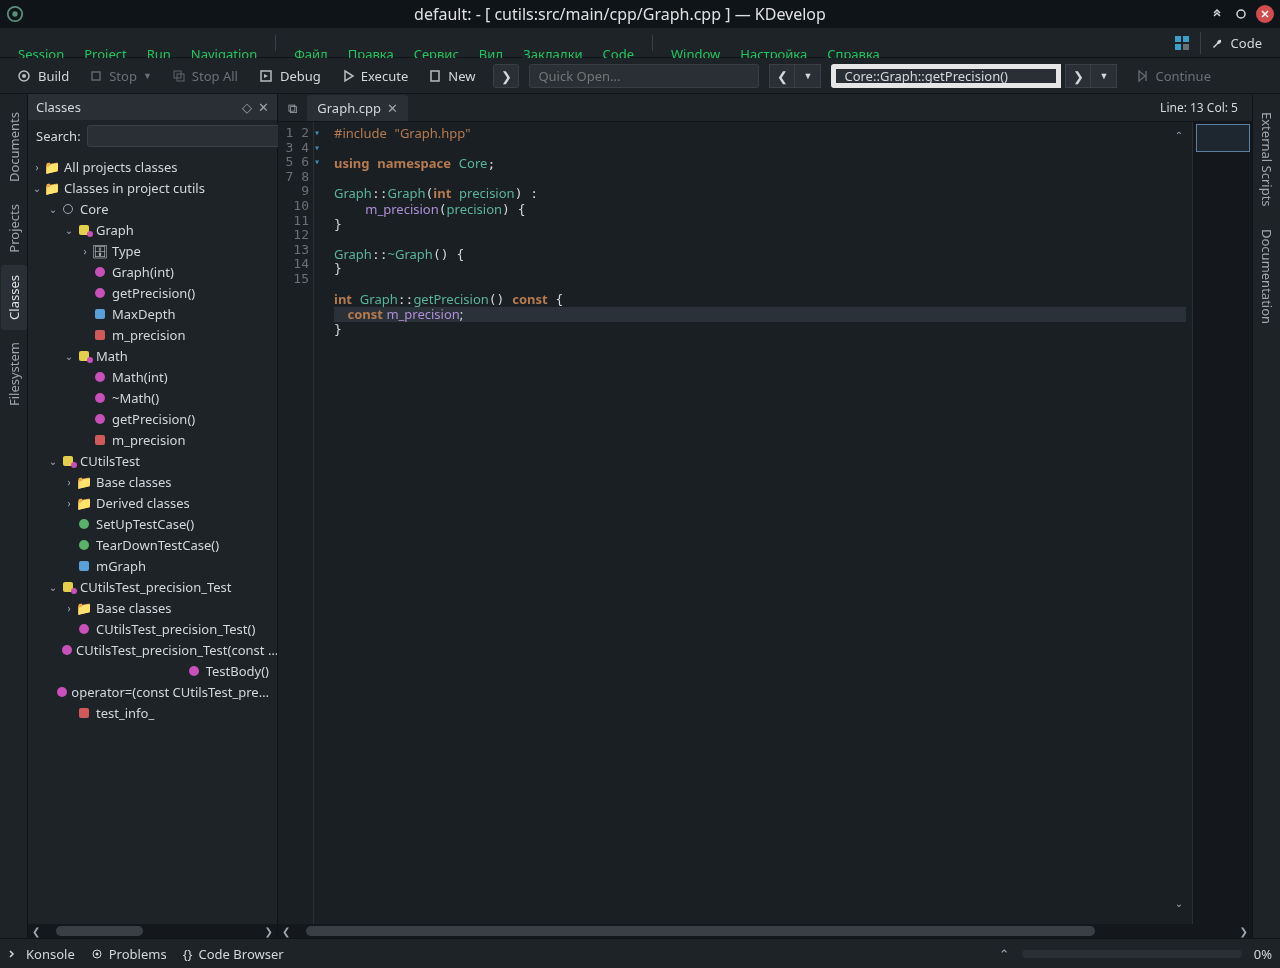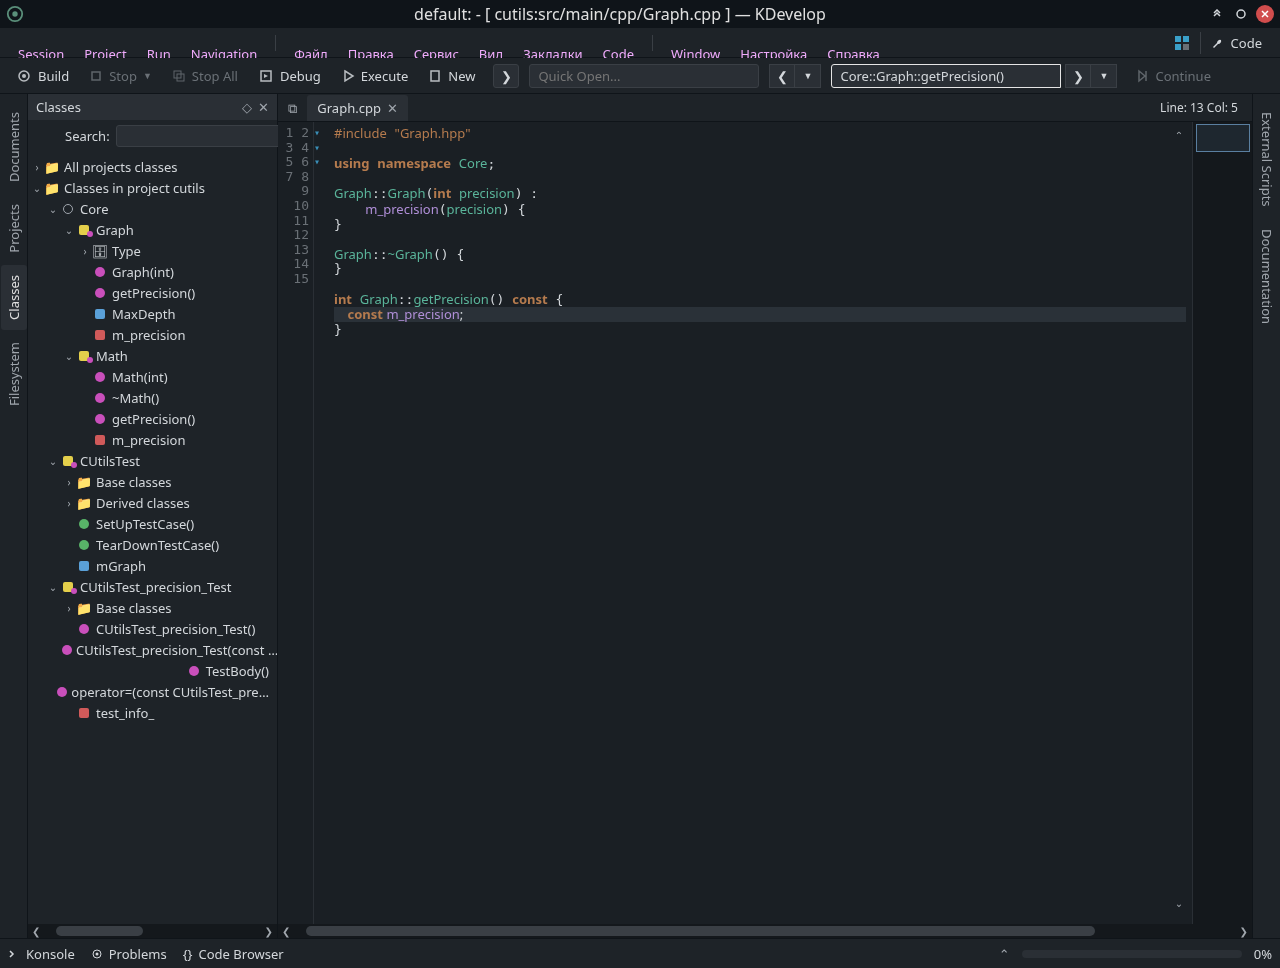--- a/index.html
+++ b/index.html
@@ -6,46 +6,46 @@
 body { background: #1e2328; color: #d3d7db; width: 1280px; height: 968px; overflow: hidden; display: flex; flex-direction: column; }
 .titlebar { height: 28px; background: #0f1419; display: flex; align-items: center; padding: 0 6px; color: #e0e0e0; }
 .titlebar .logo { width: 18px; height: 18px; margin-right: 8px; }
 .titlebar .title { flex: 1; text-align: center; font-size: 16px; }
 .titlebar .winbtns { display: flex; gap: 6px; }
 .winbtn { width: 18px; height: 18px; display: flex; align-items: center; justify-content: center; border-radius: 50%; }
 .winbtn.close { background: #d14d4d; color: #fff; }
 
 .menubar { height: 30px; background: #1e2328; display: flex; align-items: center; padding: 0 8px; border-bottom: 1px solid #0f1419; }
 .menu-group { display: flex; align-items: center; }
-.menu-item { padding: 4px 10px; color: #f0abfc; cursor: default; margin-top: 22px; }
+.menu-item { padding: 4px 10px; color: #22c55e; cursor: default; margin-top: 22px; }
 .menu-sep { width: 1px; height: 16px; background: #3a3f45; margin: 0 8px; }
 .menubar .right { margin-left: auto; display: flex; align-items: center; gap: 10px; }
 .code-toggle { display: flex; align-items: center; gap: 6px; padding: 2px 10px; border-left: 1px solid #3a3f45; }
 
 .toolbar { height: 36px; background: #1e2328; display: flex; align-items: center; padding: 0 8px; gap: 4px; border-bottom: 1px solid #0f1419; }
 .tbtn { display: flex; align-items: center; gap: 6px; padding: 4px 8px; color: #d3d7db; }
 .tbtn.disabled { color: #6a7076; }
 .tbtn svg { opacity: 0.85; }
 .tinput { background: #2a2f35; border: 1px solid #3a3f45; color: #a0a6ad; padding: 4px 8px; height: 24px; flex: 1; max-width: 230px; border-radius: 3px; }
 .tnav-group { display: flex; }
 .tnav-btn { width: 26px; height: 24px; background: #2a2f35; border: 1px solid #3a3f45; display: flex; align-items: center; justify-content: center; color: #d3d7db; }
 .tnav-btn + .tnav-btn { border-left: none; }
-.symbol-input { background: #2a2f35; border: 1px solid #e5e5e5; color: #d3d7db; padding: 4px 8px; height: 24px; width: 230px; border-radius: 3px 0 0 3px; }
+.symbol-input { background: #2a2f35; border: 5px solid #e5e5e5; color: #d3d7db; padding: 4px 8px; height: 24px; width: 230px; border-radius: 3px 0 0 3px; }
 
 .main { flex: 1; display: flex; min-height: 0; }
 .left-rail { width: 28px; background: #1e2328; border-right: 1px solid #0f1419; display: flex; flex-direction: column; align-items: center; padding-top: 8px; gap: 2px; }
 .rail-tab { writing-mode: vertical-lr; transform: rotate(180deg); padding: 10px 4px; color: #a0a6ad; font-size: 12px; display: flex; align-items: center; gap: 6px; }
 .rail-tab.active { background: #2a2f35; color: #e0e0e0; border-radius: 3px; }
 .right-rail { width: 28px; background: #1e2328; border-left: 1px solid #0f1419; display: flex; flex-direction: column; align-items: center; padding-top: 8px; gap: 2px; }
 
 .classes-panel { width: 250px; background: #1e2328; border-right: 1px solid #0f1419; display: flex; flex-direction: column; min-height: 0; }
 .panel-header { height: 26px; display: flex; align-items: center; padding: 0 8px; background: #2a2f35; }
 .panel-header .title { flex: 1; }
 .panel-header .icons { display: flex; gap: 6px; }
-.search-row { height: 32px; display: flex; align-items: center; padding: 0 8px; gap: 6px; margin-left: 29px; }
+.search-row { height: 32px; display: flex; align-items: center; padding: 0 8px; gap: 6px; }
 .search-row input { flex: 1; background: #2a2f35; border: 1px solid #3a3f45; color: #d3d7db; padding: 3px 6px; height: 22px; border-radius: 3px; }
 .tree { flex: 1; overflow: auto; padding: 4px 0; }
 .tree::-webkit-scrollbar { height: 12px; width: 12px; }
 .tree::-webkit-scrollbar-track { background: #14181c; }
 .tree::-webkit-scrollbar-thumb { background: #3a3f45; border-radius: 6px; }
 .tree-row { display: flex; align-items: center; height: 21px; padding-right: 8px; white-space: nowrap; }
 .tree-row .arrow { width: 14px; text-align: center; color: #a0a6ad; font-size: 10px; }
 .tree-row .icon { width: 16px; height: 16px; margin-right: 4px; display: inline-flex; align-items: center; justify-content: center; }
 .badge-class { display: inline-block; width: 10px; height: 10px; background: #e4cf4b; border-radius: 2px; position: relative; }
 .badge-class::after { content: ""; position: absolute; right: -4px; bottom: -2px; width: 6px; height: 6px; background: #c94fbb; border-radius: 50%; }

